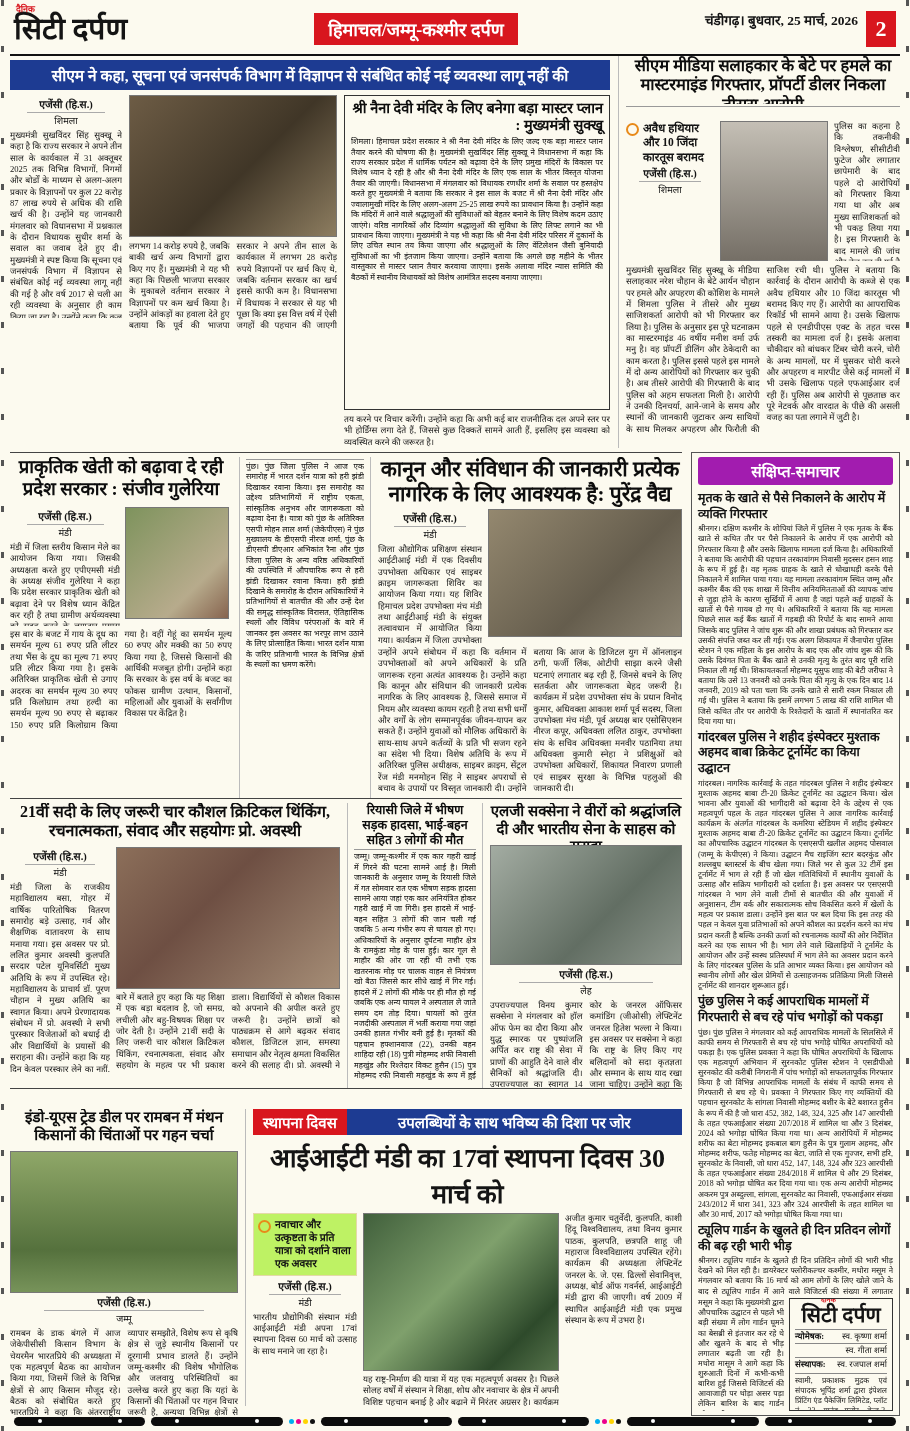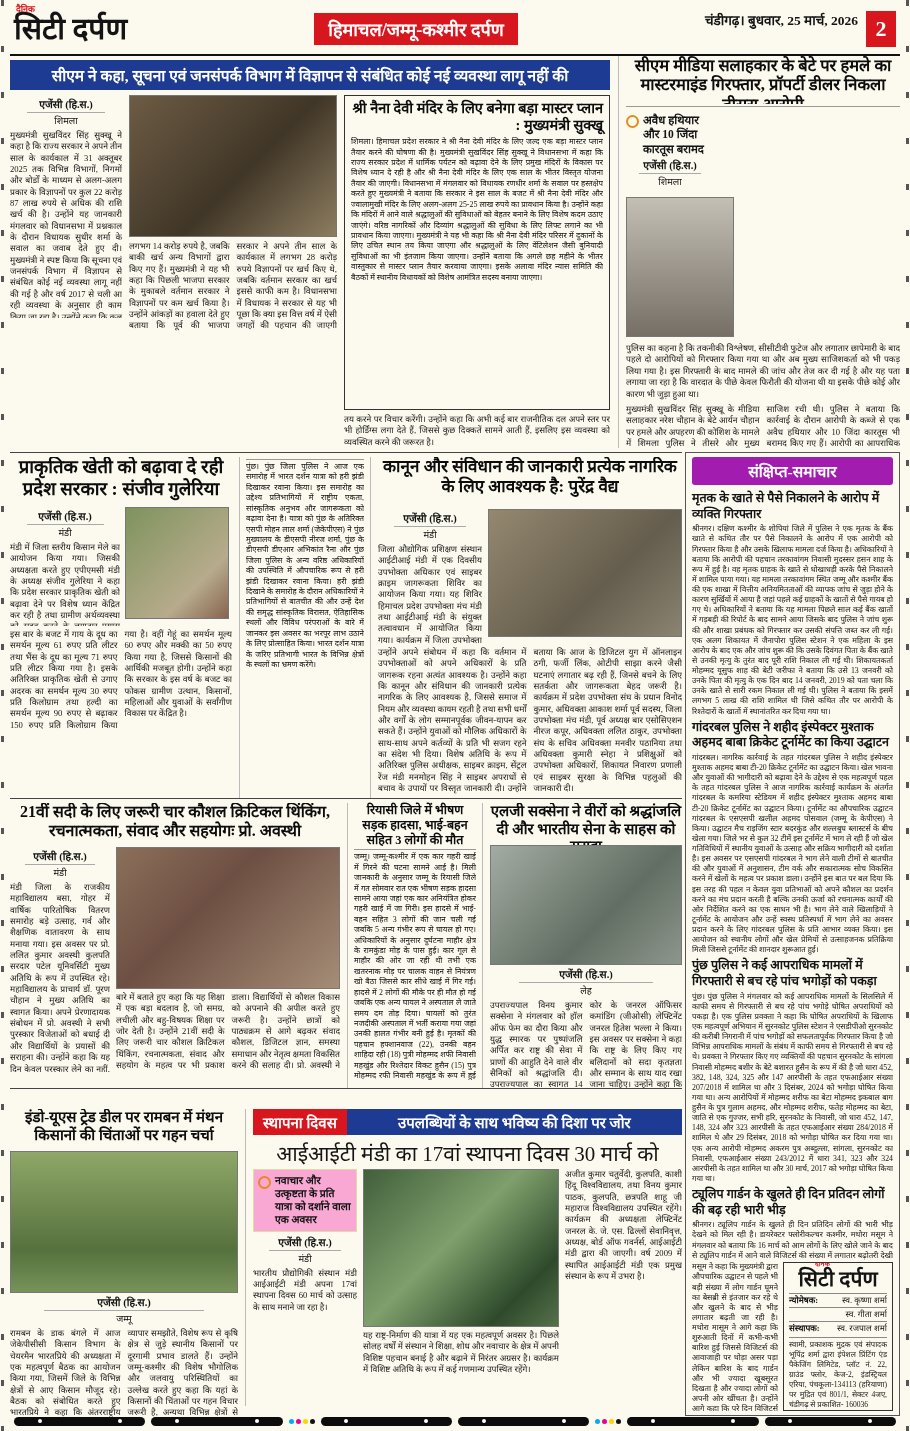--- a/index.html
+++ b/index.html
@@ -43,38 +43,38 @@
   .lead-mid{width:208px;flex:0 0 auto;display:flex;flex-direction:column;gap:4px;}
   .assembly{height:142px;background:linear-gradient(135deg,#6d5c45,#403627 55%,#8d7d60);}
   .twocol{column-count:2;column-gap:7px;}
   .naina-col{flex:1;display:flex;flex-direction:column;gap:4px;}
   .naina{border:1.5px solid #333;padding:4px 6px;overflow:hidden;flex:1;}
   .naina .hl{font-size:14.5px;text-align:right;margin-bottom:3px;}
   .naina .bt{font-size:7.9px;}
 
   .cmatk{flex:1;border-left:1px solid #bbb;padding-left:7px;display:flex;flex-direction:column;}
   .cmatk-hl{font-size:16.5px;text-align:center;height:48px;overflow:hidden;}
-  .cmatk-row{display:flex;gap:6px;margin-top:4px;flex-direction:column;}
+  .cmatk-row{display:flex;gap:6px;margin-top:12px;}
   .cmatk-left{width:88px;flex:0 0 auto;}
   .police{width:108px;height:140px;flex:0 0 auto;background:linear-gradient(180deg,#c4bfb5,#756f66);}
   .cmatk-r{flex:1;}
   .cmatk-bottom{margin-top:4px;flex:1;overflow:hidden;}
 
   
-  .lower{display:flex;gap:3px;height:964px;margin-top:4px;}
+  .lower{display:flex;gap:9px;height:964px;margin-top:4px;}
   .mainleft{width:672px;flex:0 0 auto;display:flex;flex-direction:column;}
   .band2{display:flex;gap:7px;height:346px;border-top:1.5px solid #444;padding-top:4px;box-sizing:border-box;}
   .farming{width:222px;flex:0 0 auto;}
   .farming-hl{font-size:18.5px;text-align:center;height:48px;overflow:hidden;}
   .farm-row{display:flex;gap:5px;margin-top:2px;}
   .fair{width:104px;height:112px;flex:0 0 auto;background:linear-gradient(135deg,#7e935d,#b7ab8c 70%,#87644f);}
   .poonch{width:118px;flex:0 0 auto;border-left:1px solid #bbb;border-right:1px solid #bbb;padding:0 6px;}
   .poonch .hl{font-size:12.5px;text-align:center;}
   .law{flex:1;}
-  .law-hl{font-size:17px;text-align:center;height:52px;overflow:hidden;}
+  .law-hl{font-size:21px;text-align:center;height:52px;overflow:hidden;}
   .law-row{display:flex;gap:6px;}
   .law-left{width:104px;flex:0 0 auto;}
   .seminar{flex:1;height:128px;background:linear-gradient(135deg,#94886f,#655d4d 60%,#8c8472);}
 
   .band3{display:flex;gap:7px;height:290px;border-top:1.5px solid #444;padding-top:4px;box-sizing:border-box;}
   .skills{width:330px;flex:0 0 auto;}
   .skills-hl{font-size:16px;text-align:center;height:44px;overflow:hidden;}
   .skills-row{display:flex;gap:6px;}
   .skills-left{width:100px;flex:0 0 auto;}
   .prize{height:142px;background:linear-gradient(135deg,#8c6f5a,#6e4f43 40%,#a58d76);}
@@ -85,24 +85,24 @@
   .army{height:120px;background:linear-gradient(135deg,#a3aca2,#626e63 60%,#8d968c);}
 
   .band4{display:flex;gap:7px;height:318px;border-top:1.5px solid #444;padding-top:20px;box-sizing:border-box;}
   .trade{width:228px;flex:0 0 auto;}
   .trade .hl{font-size:15px;text-align:center;height:42px;overflow:hidden;}
   .field{height:142px;background:linear-gradient(180deg,#8fa768,#55713d 70%,#77935a);}
   .iit{flex:1;border-left:1px solid #bbb;padding-left:7px;display:flex;flex-direction:column;}
   .iit-kick{display:flex;align-items:stretch;gap:0;}
   .kick-red{background:#d8161e;color:#fff;font-weight:bold;font-size:15px;padding:3px 10px;white-space:nowrap;}
   .kick-blue{background:#1d3b92;color:#fff;font-weight:bold;font-size:15px;padding:3px 8px;flex:1;text-align:center;}
-  .iit-hl{font-size:21px;text-align:center;margin:4px 0 2px;font-weight:normal;}
+  .iit-hl{font-size:26px;text-align:center;margin:4px 0 2px;font-weight:bold;}
   .iit-row{display:flex;gap:6px;flex:1;overflow:hidden;}
   .iit-left{width:104px;flex:0 0 auto;}
-  .note-box{background:#f9a8d4;border:1px solid #e4d9a8;padding:4px;margin-bottom:3px;}
+  .note-box{background:#bef264;border:1px solid #e4d9a8;padding:4px;margin-bottom:3px;}
   .campus{width:196px;height:158px;flex:0 0 auto;background:linear-gradient(135deg,#41603c,#7fa06c 45%,#2e4a2b 80%,#55724a);}
   .iit-midtxt{margin-top:3px;}
   .iit-r{flex:1;}
 
   
   .rail{flex:1;border:1.5px solid #555;padding:4px 6px;display:flex;flex-direction:column;overflow:hidden;box-sizing:border-box;}
   .rail-head{background:#a21caf;color:#fff;font-weight:bold;font-size:15.5px;text-align:center;
              padding:3px 0;border-radius:3px;margin-bottom:3px;}
   .brief-hl{font-weight:bold;font-size:12.5px;line-height:1.25;margin:3px 0 2px;}
   .brief-bt{font-size:7.8px;line-height:1.3;text-align:justify;overflow:hidden;}

